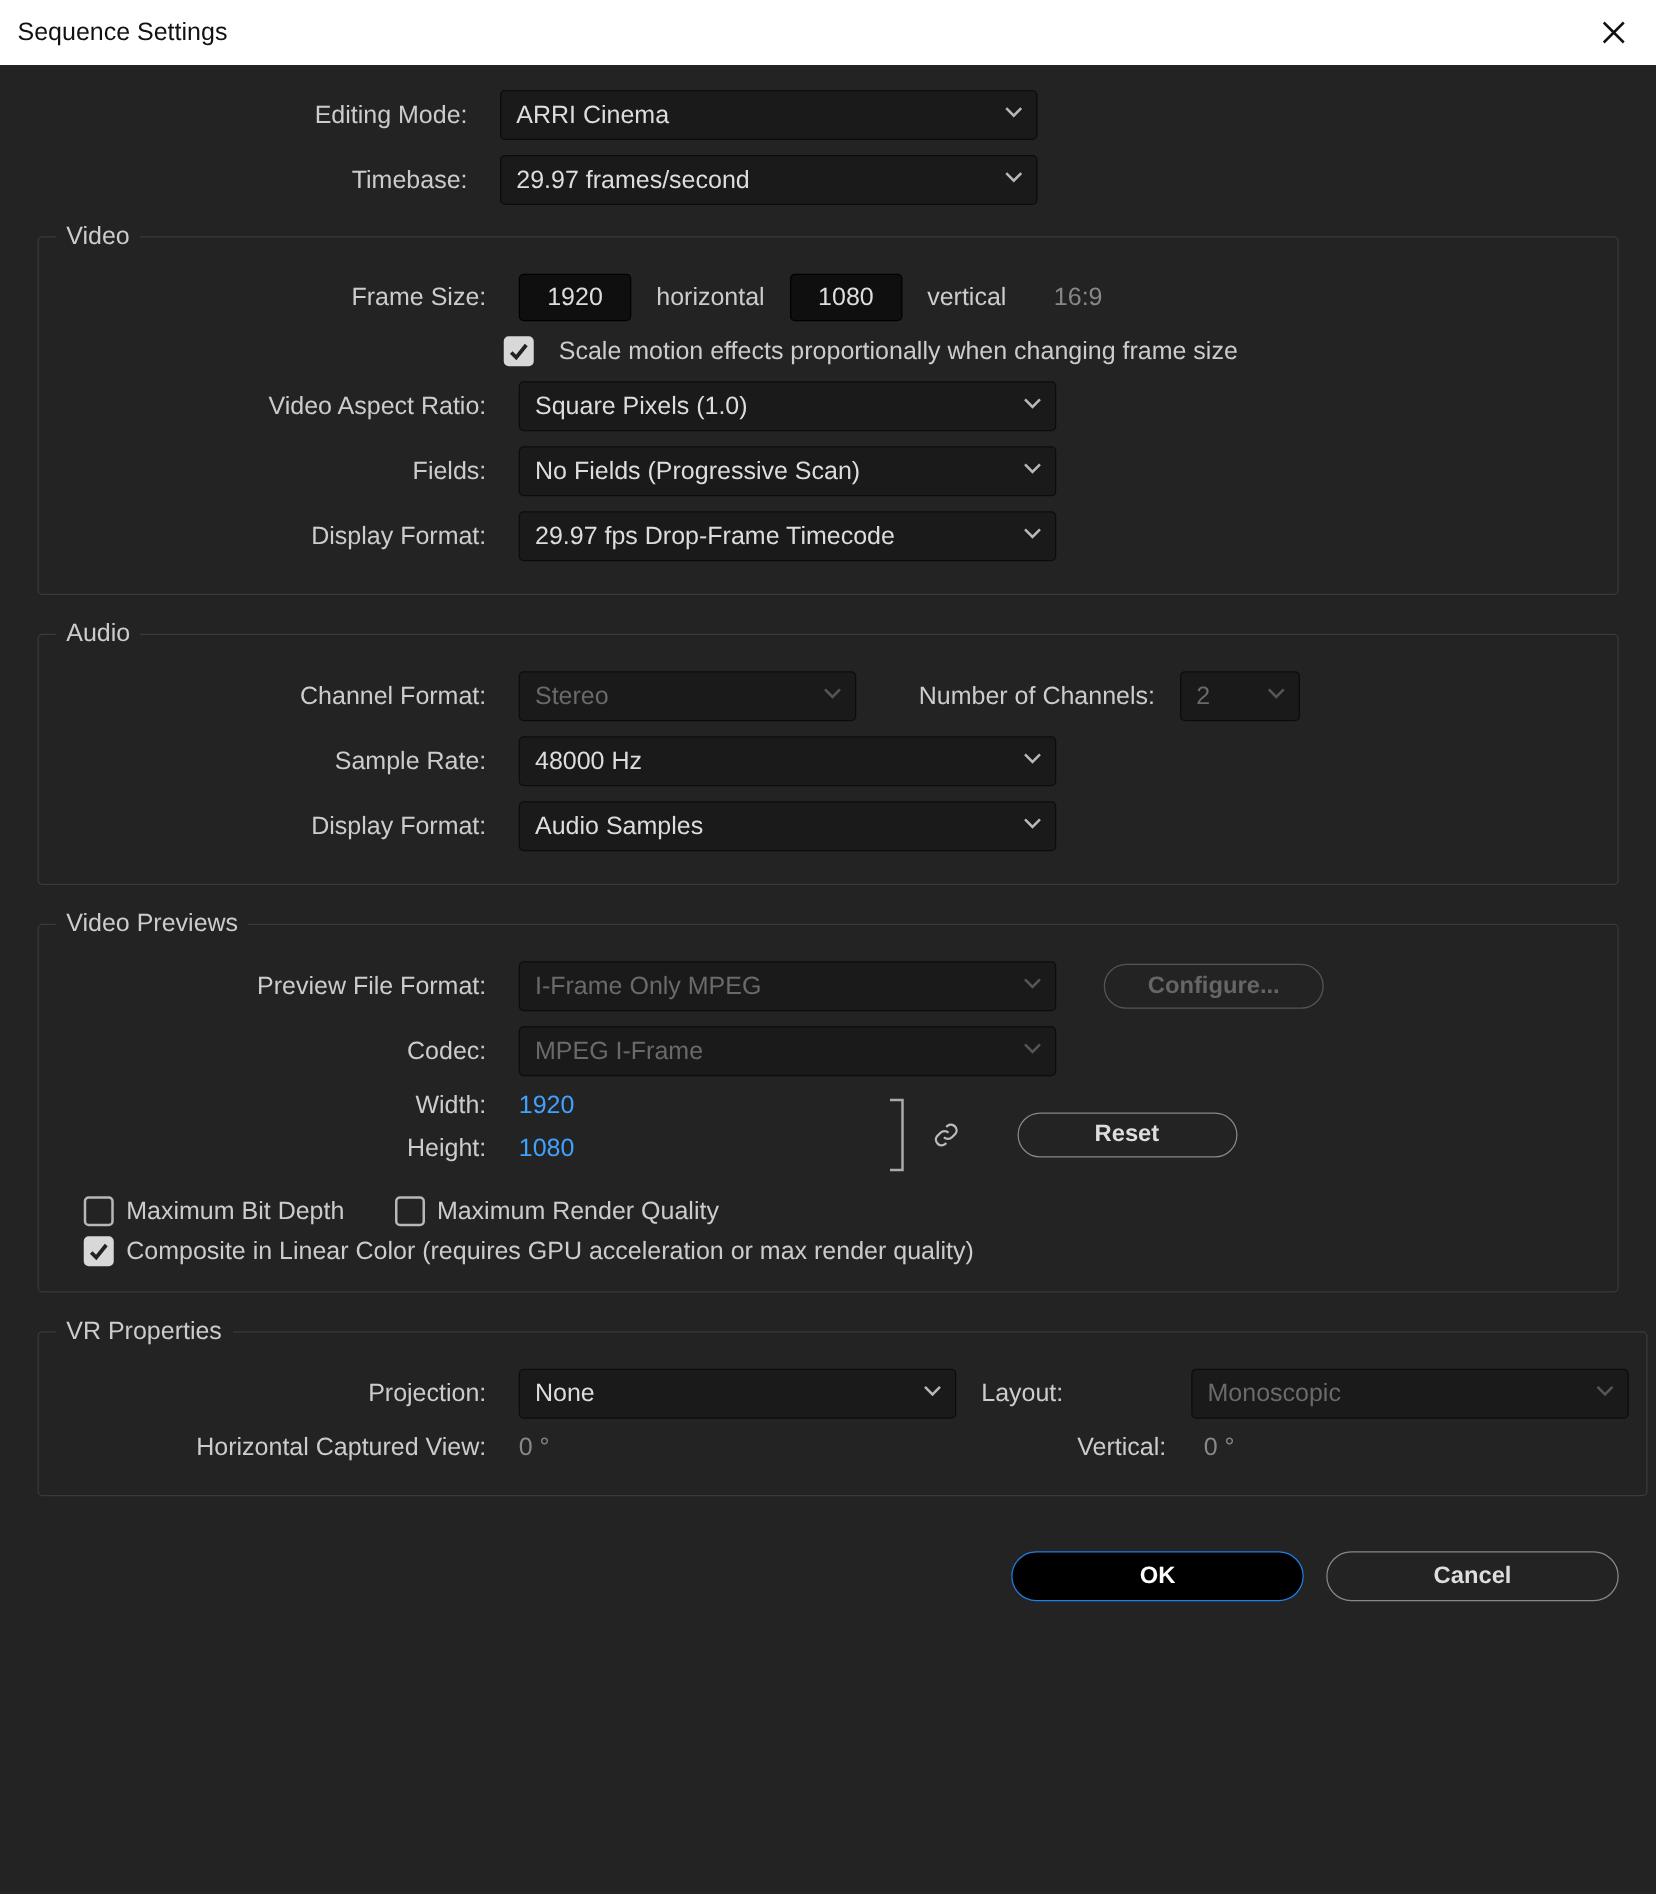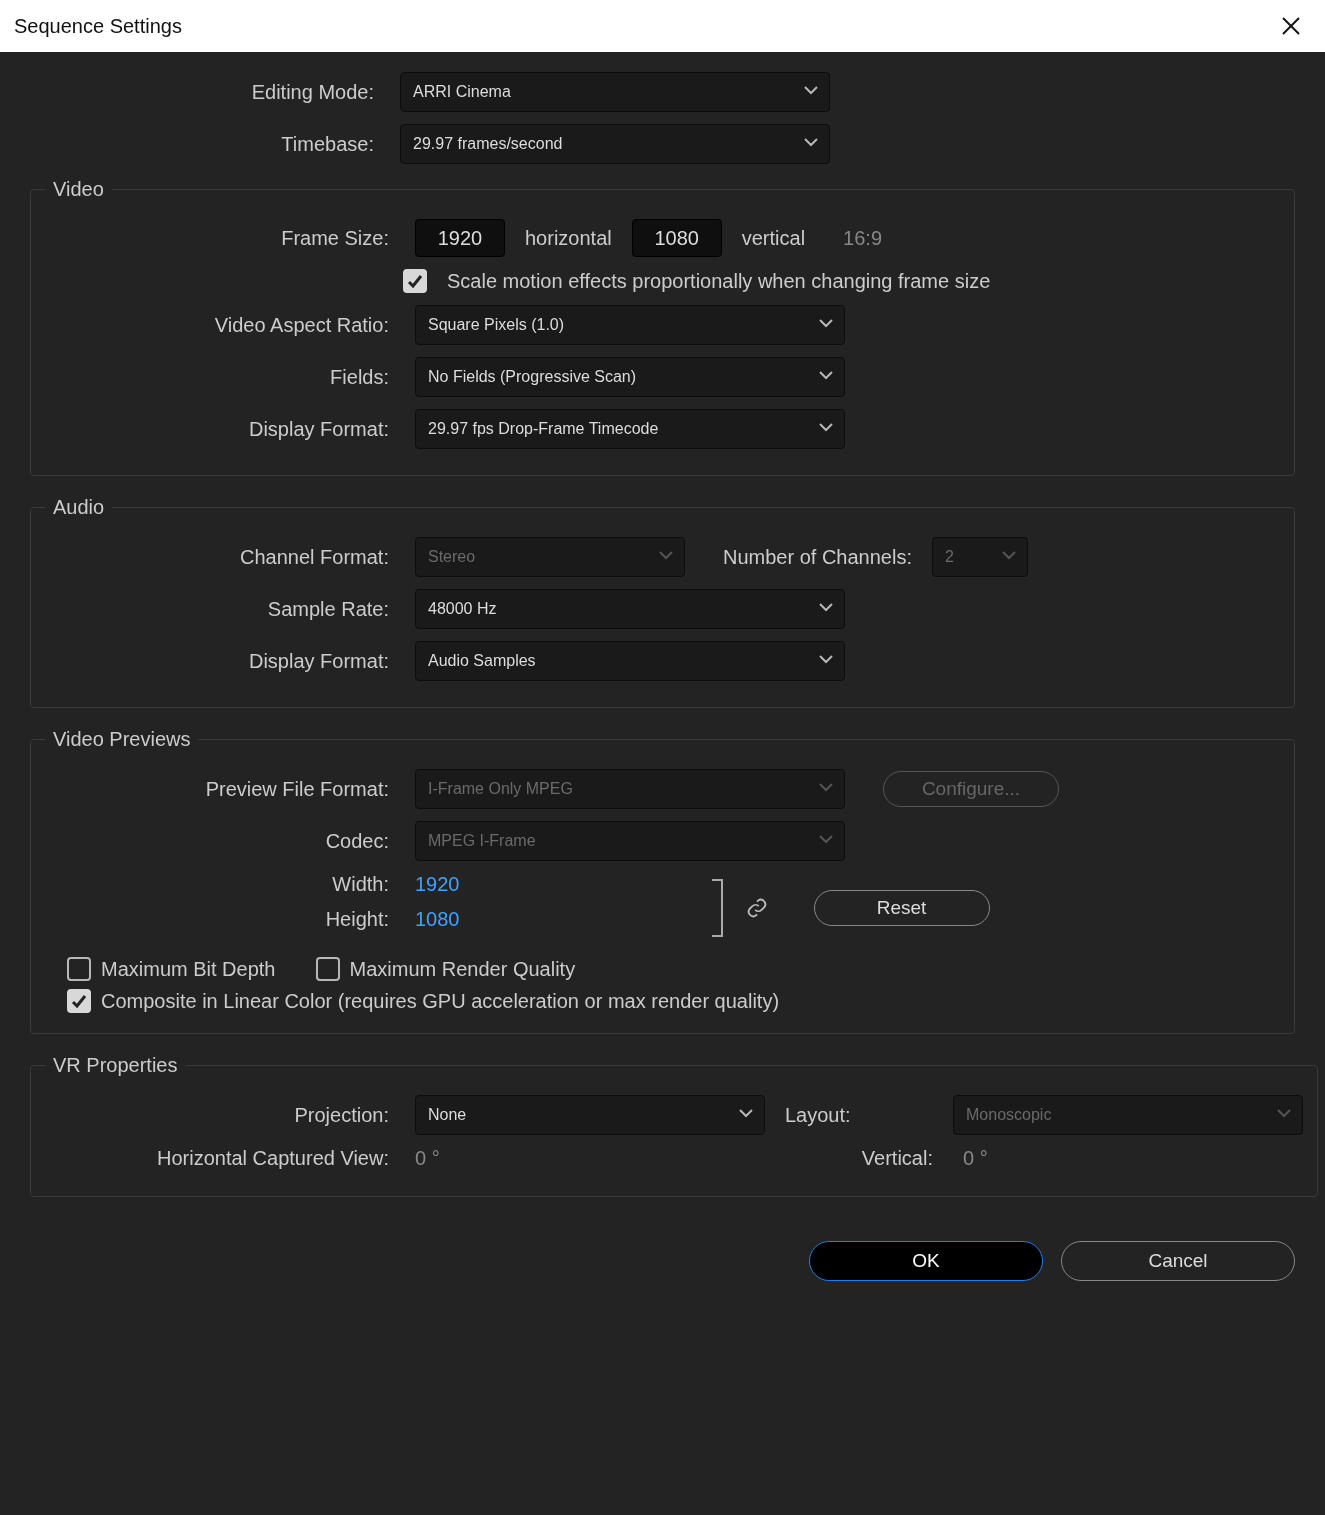--- a/index.html
+++ b/index.html
@@ -48,21 +48,21 @@
     background:#1a1a1a;
     border:1px solid #0c0c0c;
     border-radius:4px;
     height:40px;
     display:flex;
     align-items:center;
     padding:0 12px;
     color:#ddd;
     width:430px;
     position:relative;
-    font-size:16px;
+    font-size:20px;
     cursor:pointer;
   }
   .select.disabled { color:#6a6a6a; cursor:default; }
   .select .chev {
     position:absolute;
     right:10px;
     top:50%;
     transform:translateY(-50%);
   }
   .chev svg { width:16px; height:16px; stroke:#b8b8b8; stroke-width:2; fill:none; }
@@ -111,20 +111,21 @@
   .btn {
     height:36px;
     border-radius:18px;
     border:1px solid #888;
     background:transparent;
     color:#ddd;
     padding:0 28px;
     font-size:19px;
     display:inline-flex; align-items:center; justify-content:center;
     cursor:pointer;
+    font-weight:bold;
   }
   .btn.disabled { color:#666; border-color:#555; cursor:default; }
   .btn.primary {
     background:#000000;
     border-color:#1f7fe8;
     color:#fff;
   }
   .footer {
     display:flex;
     justify-content:flex-end;
@@ -226,21 +227,21 @@
       <legend>Audio</legend>
 
       <div class="row">
         <div class="lbl">Channel Format:</div>
         <div class="select disabled" style="width:270px">
           <span>Stereo</span>
           <span class="chev"><svg viewBox="0 0 16 16">
                 <polyline points="2,5 8,11 14,5"></polyline>
               </svg></span>
         </div>
-        <span class="txt" style="margin-left:18px">Number of Channels:</span>
+        <span class="txt" style="margin-left:30px">Number of Channels:</span>
         <div class="select disabled" style="width:96px">
           <span>2</span>
           <span class="chev"><svg viewBox="0 0 16 16">
                 <polyline points="2,5 8,11 14,5"></polyline>
               </svg></span>
         </div>
       </div>
 
       <div class="row">
         <div class="lbl">Sample Rate:</div>

